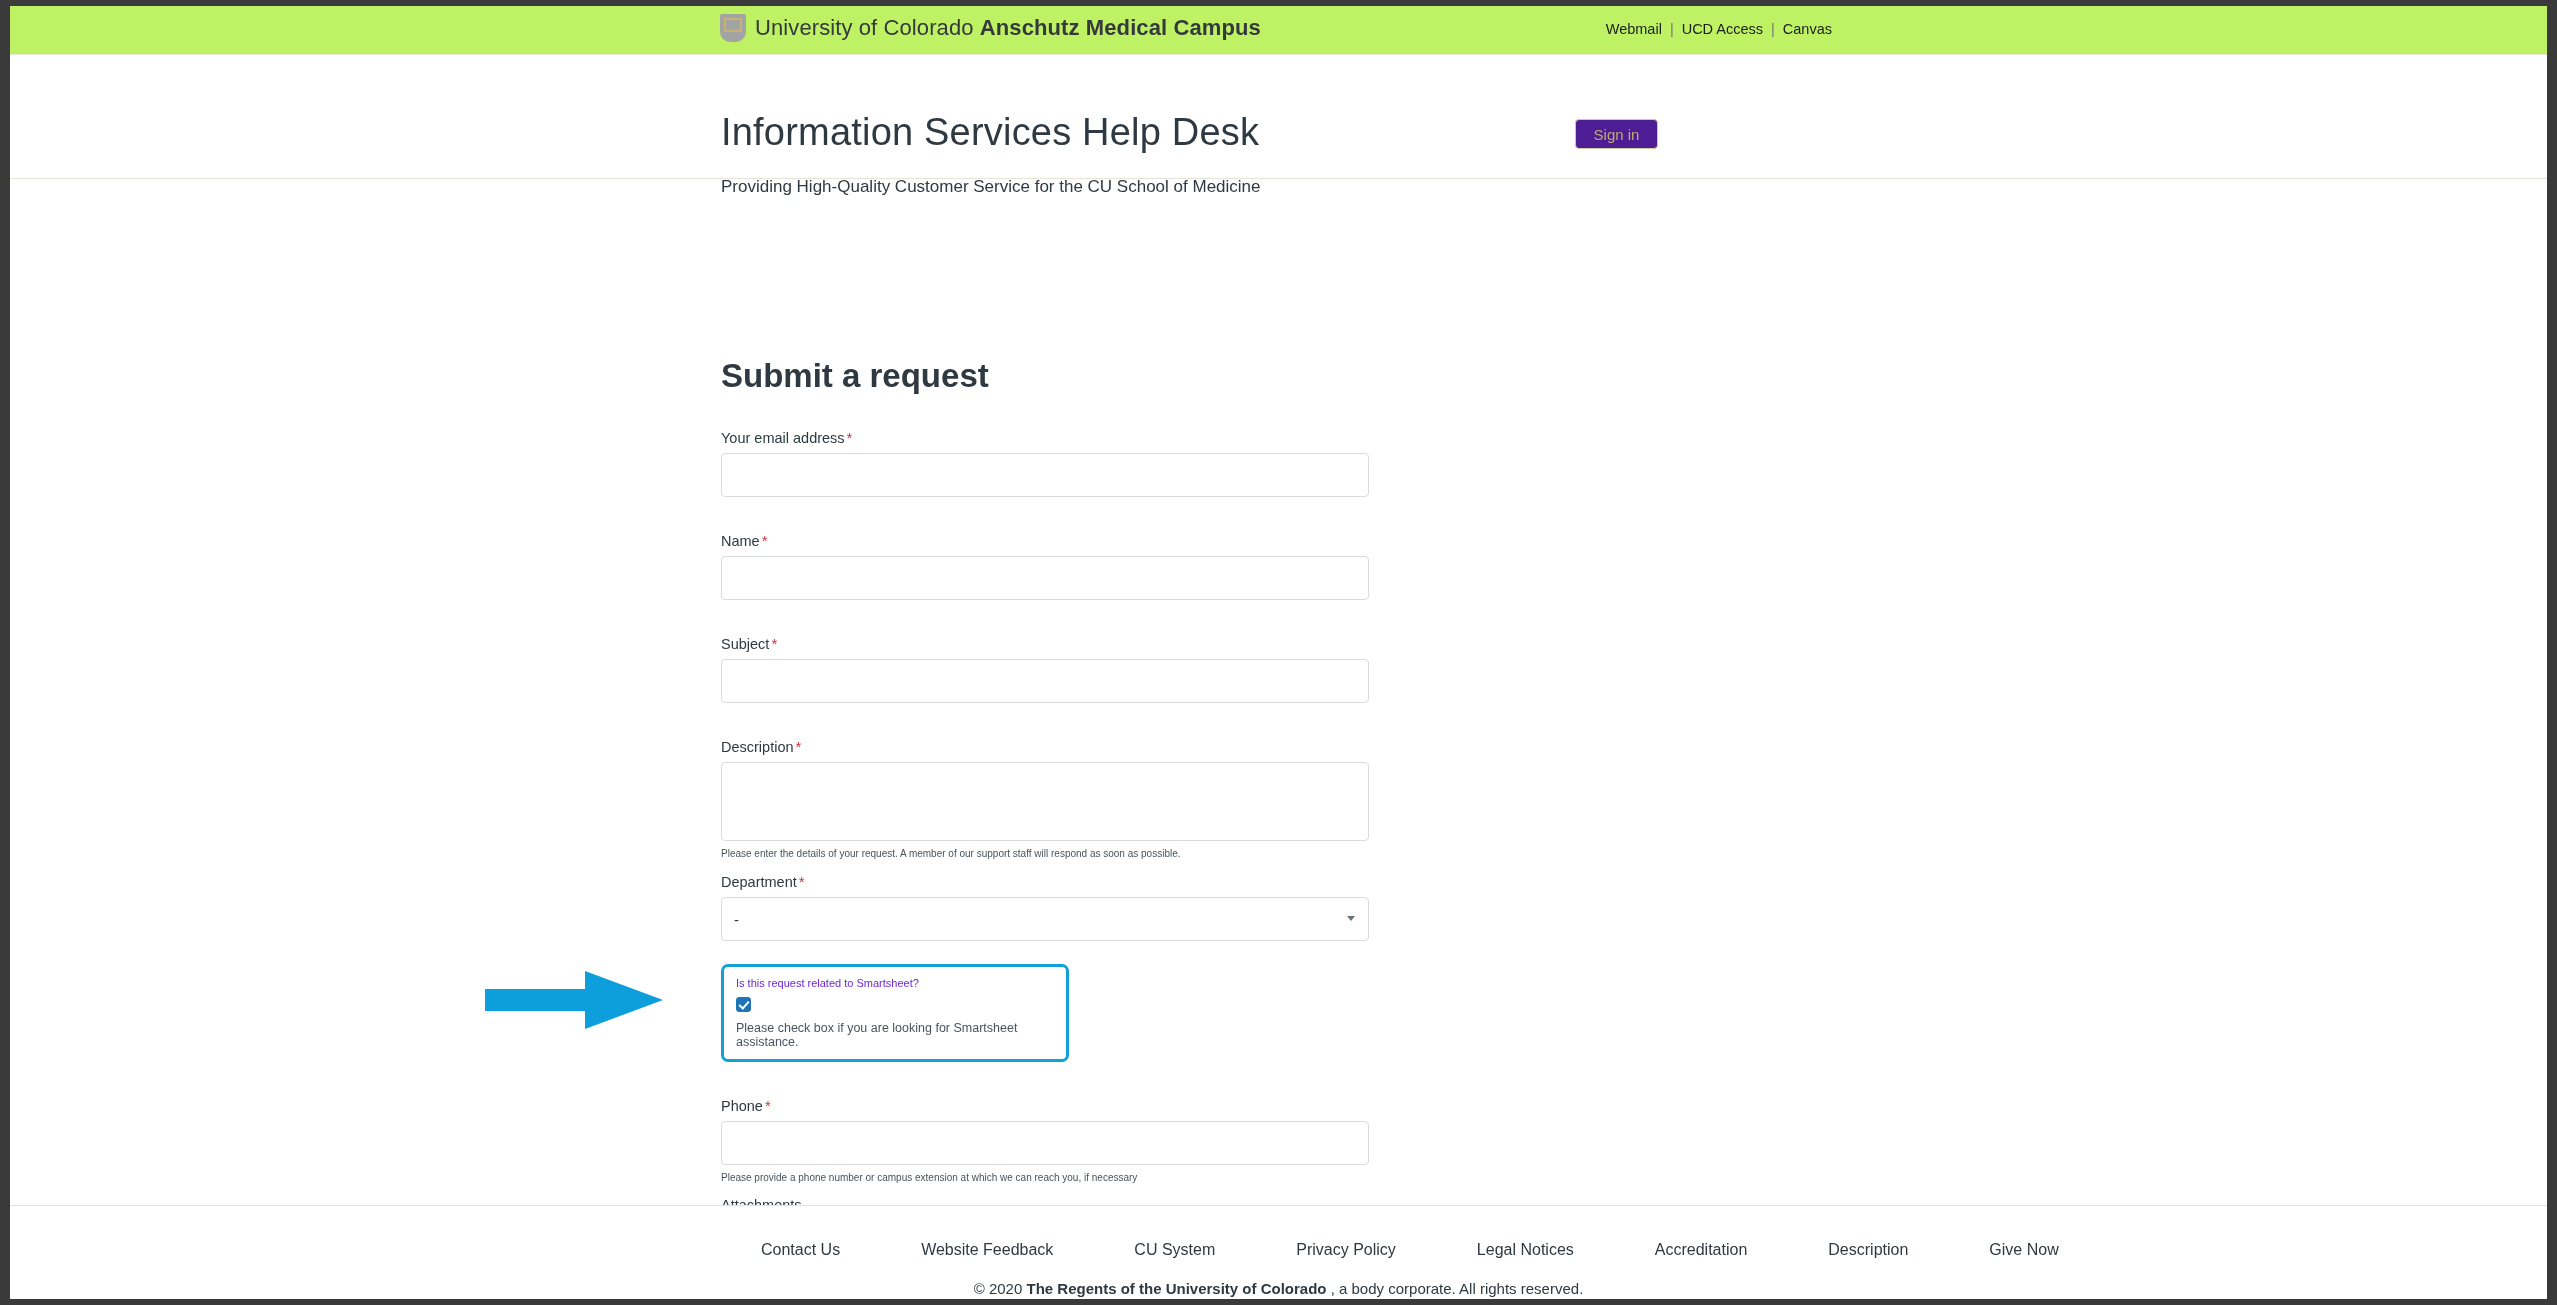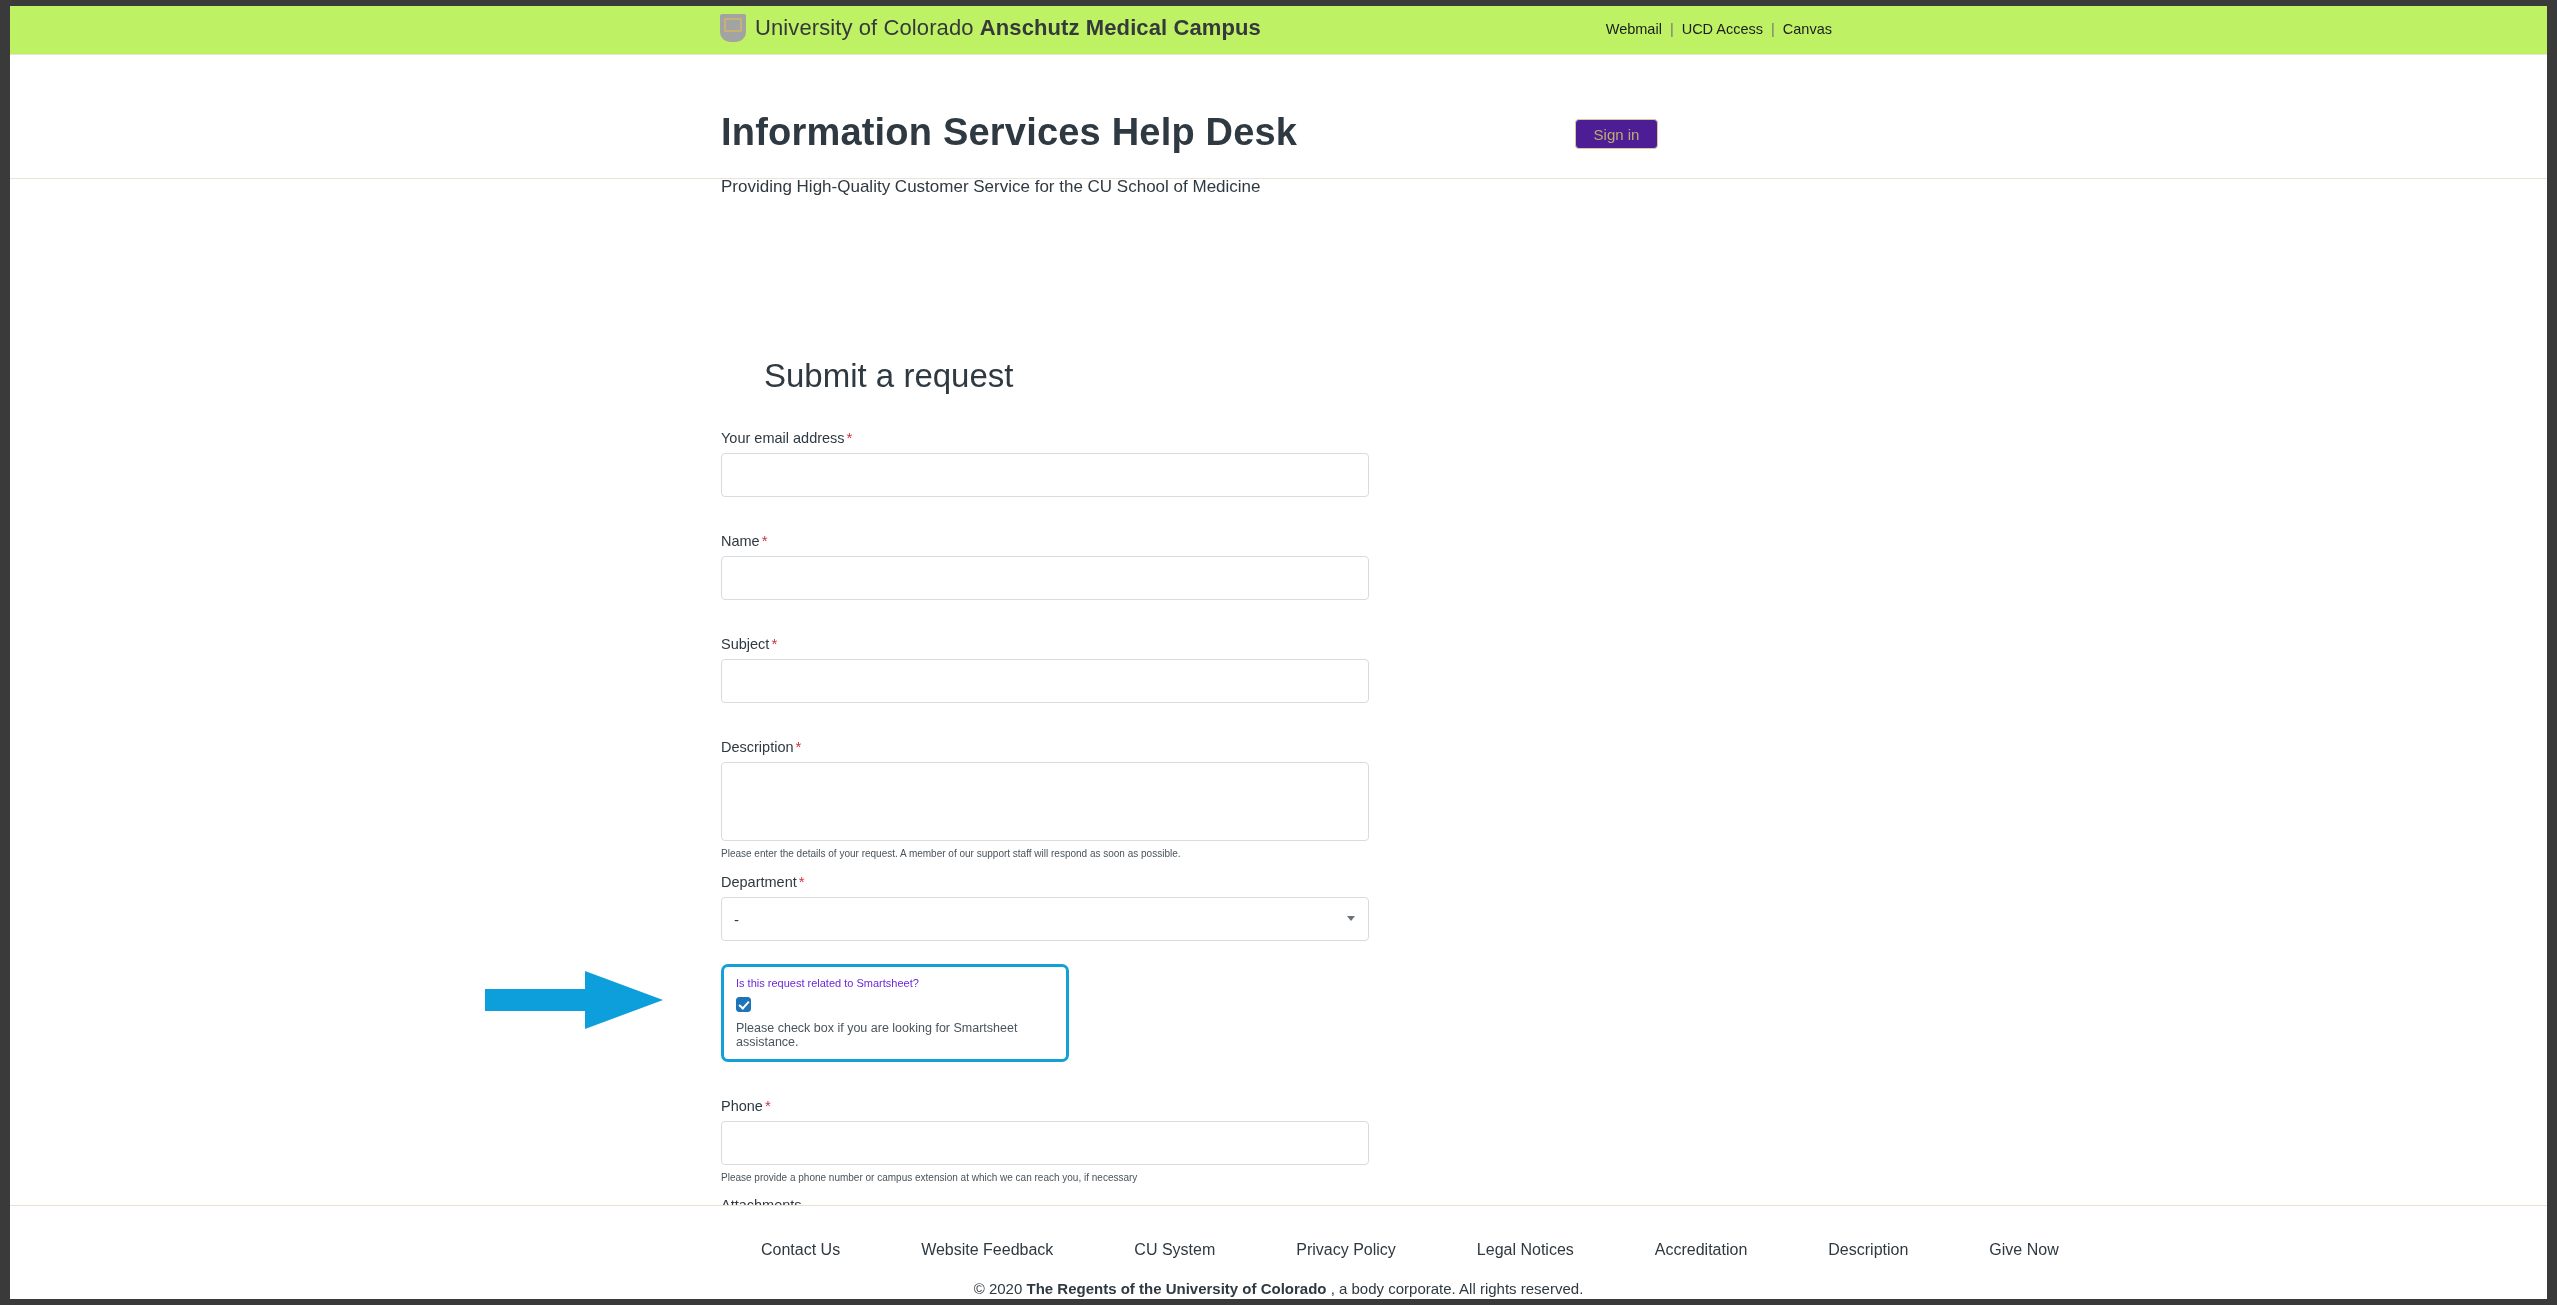--- a/index.html
+++ b/index.html
@@ -88,21 +88,21 @@
     height: 123px;
     border-bottom: 1px solid #e9e4da;
     background: #fff;
   }
   .site-title {
     position: absolute;
     left: 711px;
     top: 56px;
     font-size: 38px;
     color: #2f3941;
-    font-weight: bold;
+    font-weight: normal;
     letter-spacing: 0.2px;
   }
   .site-sub {
     position: absolute;
     left: 711px;
     top: 122px;
     font-size: 17px;
     color: #2f3941;
   }
   .signin-btn {
@@ -121,25 +121,25 @@
     cursor: pointer;
     box-sizing: border-box;
   }
 
   
   .content {
     position: relative;
   }
   .page-title {
     position: absolute;
-    left: 754px;
+    left: 711px;
     top: 178px;
     font-size: 33px;
     color: #2f3941;
-    font-weight: normal;
+    font-weight: bold;
   }
   .form {
     position: absolute;
     left: 711px;
     top: 250px;
     width: 650px;
   }
   .field { margin-bottom: 0; }
   .field-label {
     font-size: 14.5px;

